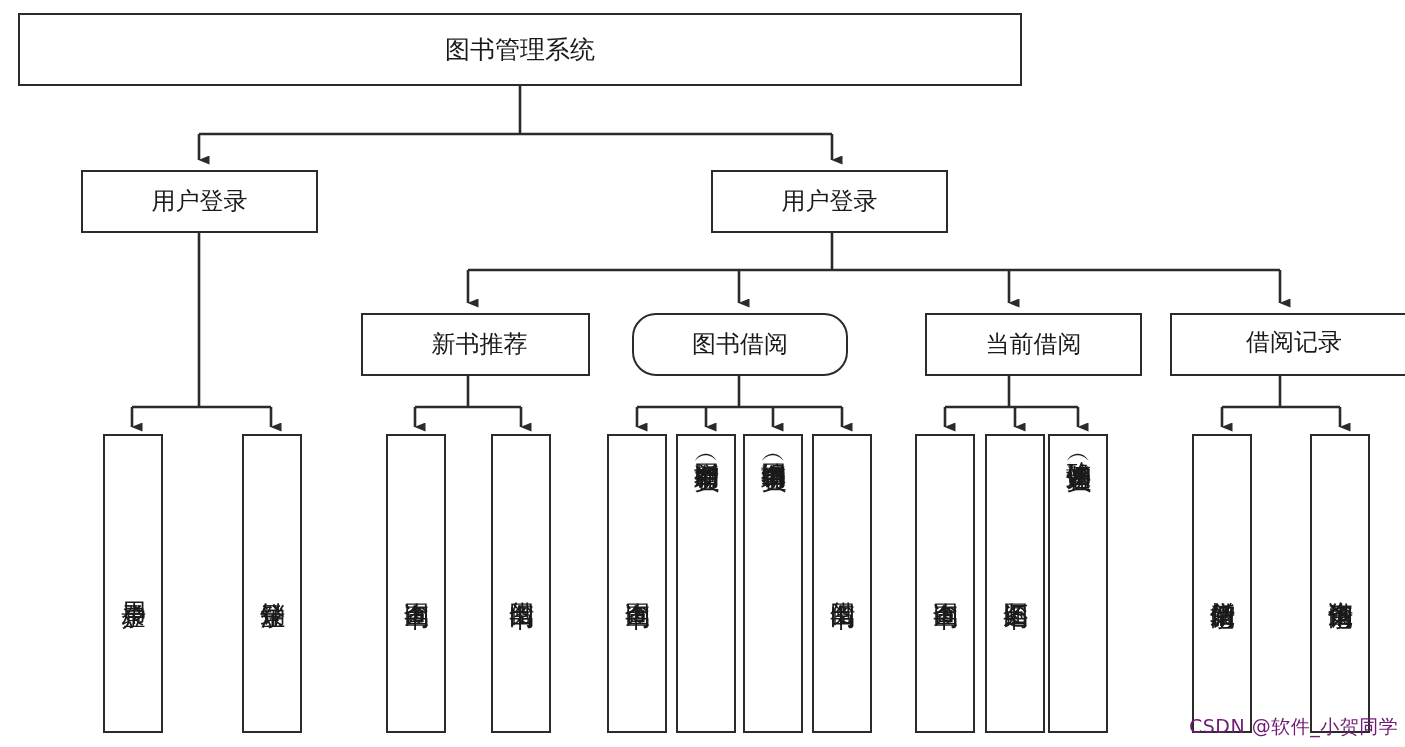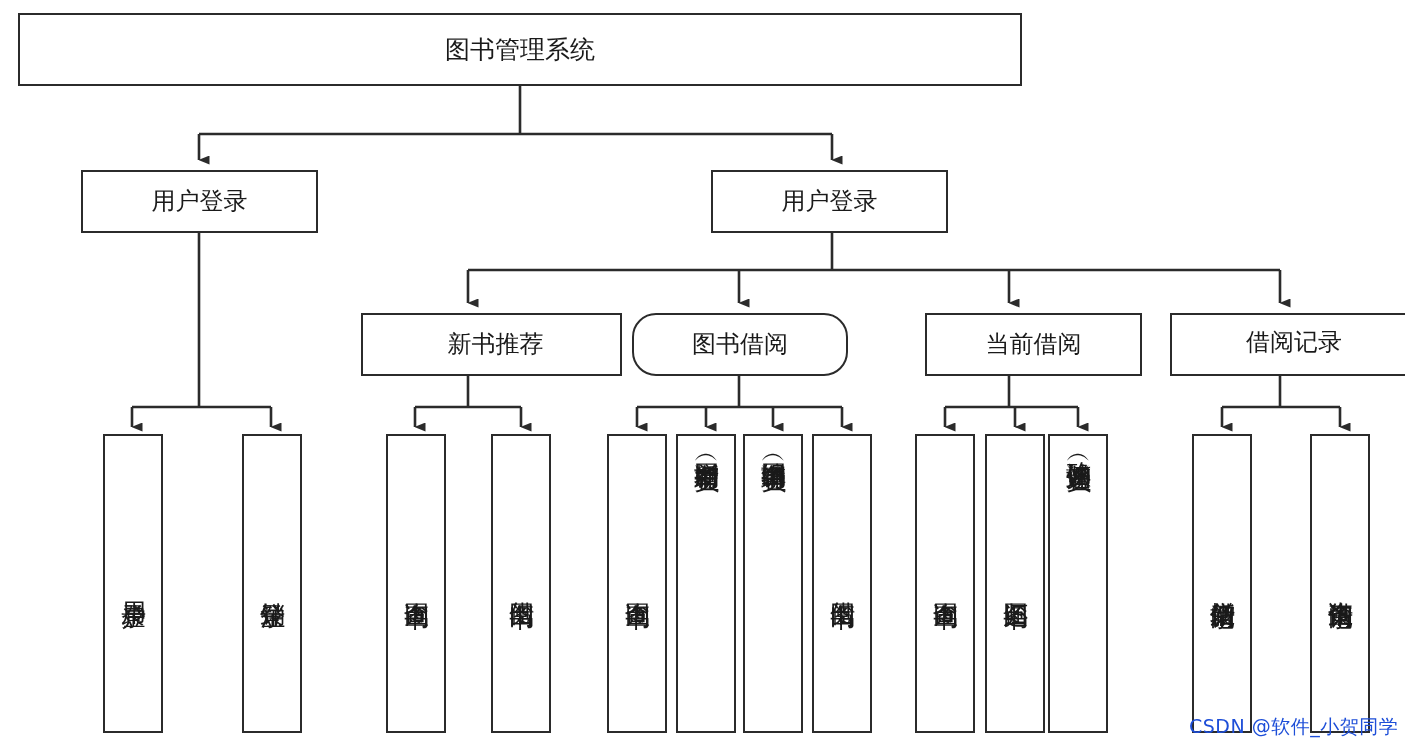--- a/index.html
+++ b/index.html
@@ -65,21 +65,21 @@
   }
   .leaf.leaf-center {
     align-items: center;
     padding-top: 0;
   }
   .watermark {
     position: absolute;
     left: 1189px;
     top: 714px;
     font-size: 19px;
-    color: #1d4ed8;
+    color: #701a75;
     letter-spacing: 0.5px;
     white-space: nowrap;
   }
 </style>
 </head>
 <body>
 
 <div id="diagram-root">
 
   <svg class="edges" viewBox="0 0 1405 747">
@@ -136,21 +136,21 @@
     <span class="node-label">图书管理系统</span>
   </div>
 
   <div class="node level-2" style="left:81px; top:170px; width:237px; height:63px;">
     <span class="node-label">用户登录</span>
   </div>
   <div class="node level-2" style="left:711px; top:170px; width:237px; height:63px;">
     <span class="node-label">用户登录</span>
   </div>
 
-  <div class="node level-3" style="left:361px; top:313px; width:261px; height:63px;padding-left:8px;">
+  <div class="node level-3" style="left:361px; top:313px; width:229px; height:63px;padding-left:8px;">
     <span class="node-label">新书推荐</span>
   </div>
   <div class="node level-3" style="left:632px; top:313px; width:216px; height:63px;border-radius:24px;">
     <span class="node-label">图书借阅</span>
   </div>
   <div class="node level-3" style="left:901px; top:313px; width:217px; height:63px;margin-left:24px;">
     <span class="node-label">当前借阅</span>
   </div>
   <div class="node level-3" style="left:1170px; top:313px; width:248px; height:63px;font-family:Liberation Mono, monospace;">
     <span class="node-label">借阅记录</span>

